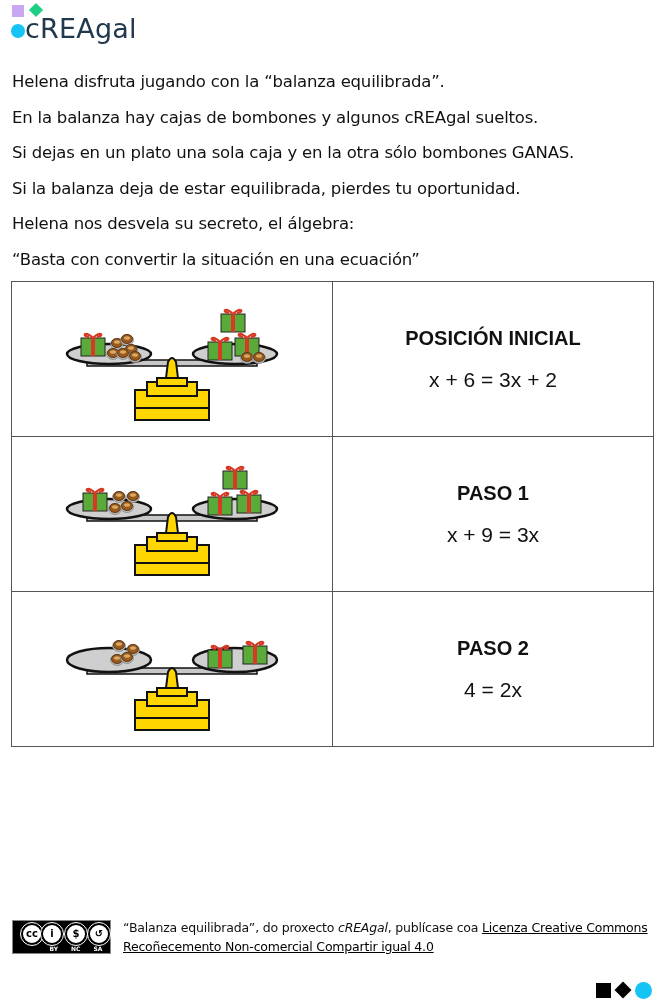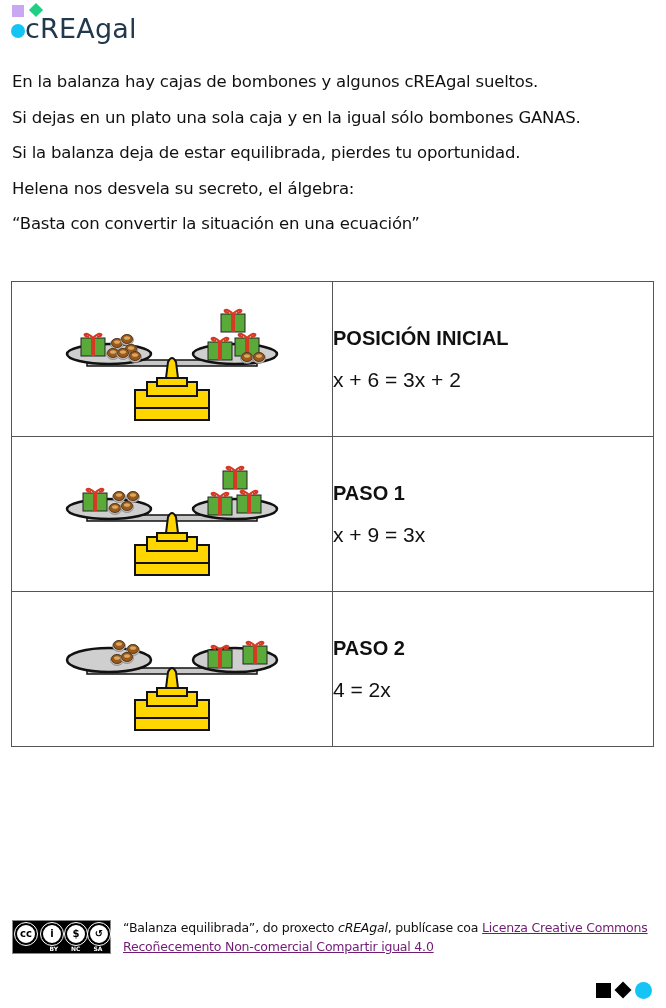--- a/index.html
+++ b/index.html
@@ -11,49 +11,50 @@
   .logo .dia { position: absolute; left: 21px; top: 2px; width: 10px; height: 10px; background: #1fcf83; transform: rotate(45deg); }
   .logo .dot { position: absolute; left: 1px; top: 21px; width: 14px; height: 14px; border-radius: 50%; background: #14c4f5; }
   .logo .word { position: absolute; left: 15px; top: 10px; font-size: 27px; color: #22384d; letter-spacing: 0.2px; font-family: "DejaVu Sans", sans-serif; }
 
   .intro { position: absolute; left: 12px; top: 64px; width: 640px; }
   .intro p { font-size: 16.5px; line-height: 35.6px; height: 35.6px; white-space: nowrap; color: #111; letter-spacing: -0.2px; }
 
   table.steps { position: absolute; left: 11px; top: 281px; width: 643px; border-collapse: collapse; table-layout: fixed; }
   table.steps td { border: 1.5px solid #555; height: 155px; vertical-align: middle; }
   table.steps td.img { width: 321px; text-align: center; }
-  table.steps td.txt { }
+  table.steps td.txt { text-align: center; }
   .step-title { font-weight: bold; font-size: 20px; margin-bottom: 18px; font-family: "Liberation Sans", sans-serif; }
   .step-eq { font-size: 21px; font-family: "Liberation Sans", sans-serif; }
 
   .footer { position: absolute; left: 12px; top: 918px; width: 650px; height: 40px; }
   .cc { position: absolute; left: 0; top: 2px; width: 99px; height: 34px; background: #000; border: 1px solid #888; }
   .cc .circ { position: absolute; top: 2px; width: 22px; height: 22px; border-radius: 50%; background: #fff; border: 2px solid #000; outline: 1px solid #fff; font-size: 10px; font-weight: bold; text-align: center; line-height: 18px; color: #000; font-family: "DejaVu Sans", sans-serif; }
   .cc .labels { position: absolute; left: 30px; top: 24px; width: 66px; font-size: 6px; color: #fff; display: flex; justify-content: space-around; font-weight: bold; font-family: "DejaVu Sans", sans-serif; }
   .credit { position: absolute; left: 111px; top: 0px; font-size: 12.5px; line-height: 19px; color: #111; font-family: "DejaVu Sans", sans-serif; letter-spacing: -0.2px; }
-  .credit a { color: #701a75; text-decoration: underline; }
+  .credit a { color: #000000; text-decoration: underline; }
 
   .corner { position: absolute; left: 596px; top: 982px; width: 60px; height: 18px; }
   .corner .s { position: absolute; left: 0; top: 1px; width: 15px; height: 15px; background: #000; }
   .corner .d { position: absolute; left: 21px; top: 2px; width: 12px; height: 12px; background: #000; transform: rotate(45deg); }
   .corner .c { position: absolute; left: 39px; top: 0; width: 17px; height: 17px; border-radius: 50%; background: #14c4f5; }
 </style>
 </head>
 <body>
 
 <div class="logo">
   <div class="sq"></div>
   <div class="dia"></div>
   <div class="dot"></div>
   <div class="word">cREAgal</div>
 </div>
 
 <div class="intro">
+  <p>Helena disfruta jugando con la “balanza equilibrada”.</p>
   <p>En la balanza hay cajas de bombones y algunos cREAgal sueltos.</p>
-  <p>Si dejas en un plato una sola caja y en la igual sólo bombones GANAS.</p>
+  <p>Si dejas en un plato una sola caja y en la otra sólo bombones GANAS.</p>
   <p>Si la balanza deja de estar equilibrada, pierdes tu oportunidad.</p>
   <p>Helena nos desvela su secreto, el álgebra:</p>
   <p>“Basta con convertir la situación en una ecuación”</p>
 </div>
 
 <svg width="0" height="0" style="position:absolute">
   <defs>
     <g id="gift">
       <rect x="-12" y="-18" width="24" height="18" fill="#5aaa3a" stroke="#222" stroke-width="1"></rect>
       <rect x="-2" y="-18" width="4" height="18" fill="#d63a24"></rect>
@@ -142,21 +143,21 @@
     <td class="txt">
       <div class="step-title">PASO 2</div>
       <div class="step-eq">4 = 2x</div>
     </td>
   </tr>
 </tbody>
   </table>
 
 <div class="footer">
   <div class="cc">
-    <div class="circ" style="left:2px;">cc</div>
+    <div class="circ" style="left:8px;">cc</div>
     <div class="circ" style="left:28px;">i</div>
     <div class="circ" style="left:52px;">$</div>
     <div class="circ" style="left:75px;">↺</div>
     <div class="labels">
       <span>BY</span>
       <span>NC</span>
       <span>SA</span>
     </div>
   </div>
   <div class="credit">

